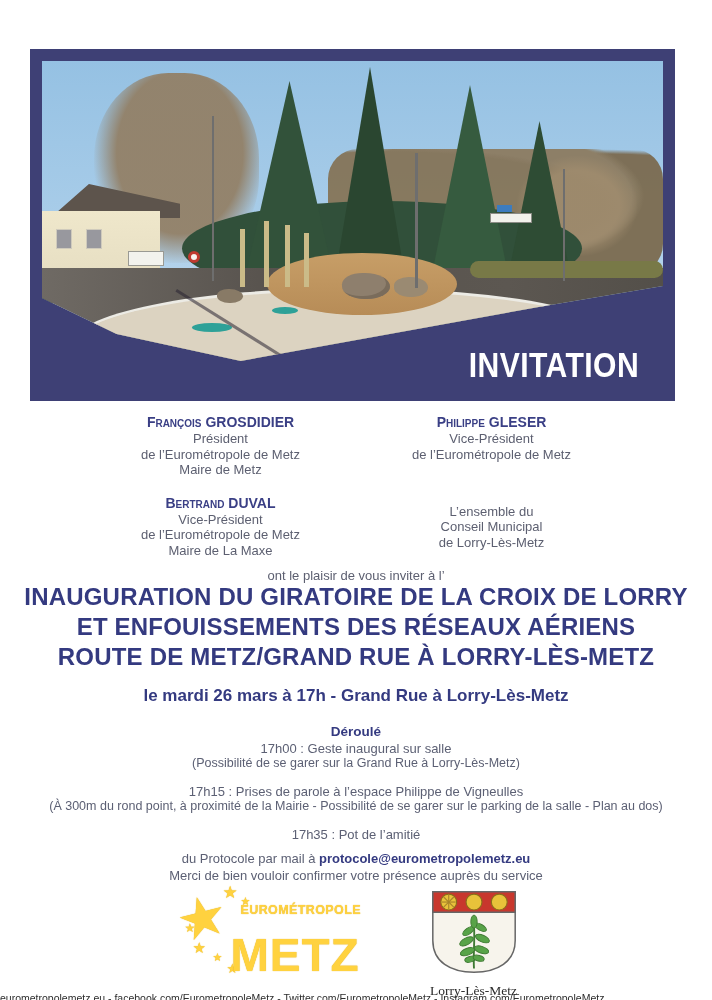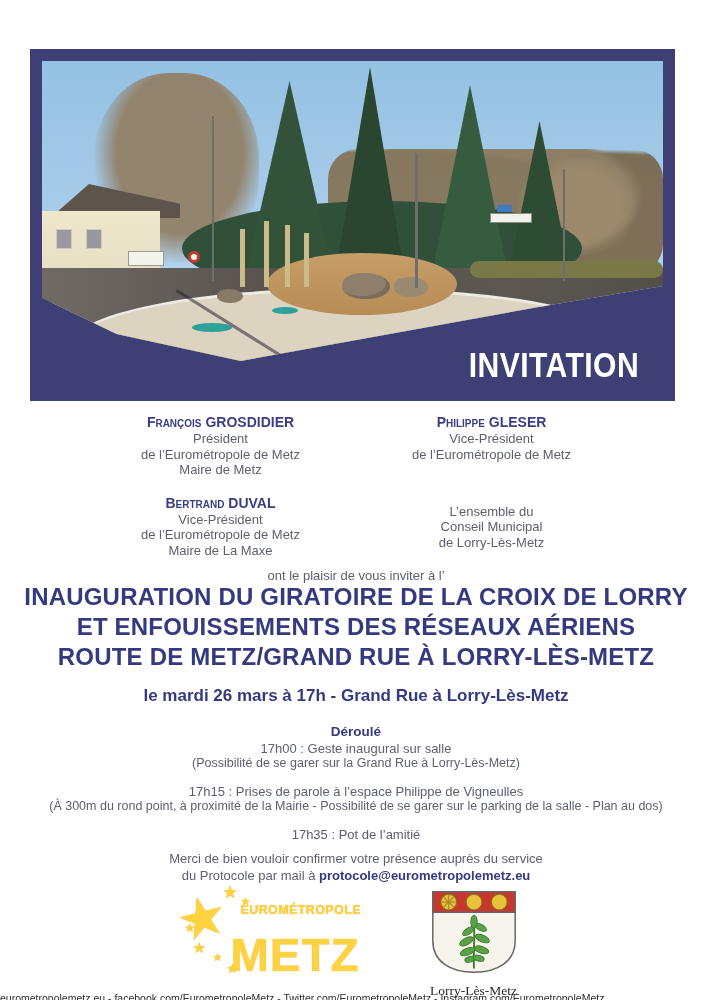--- a/index.html
+++ b/index.html
@@ -206,22 +206,22 @@
       <div>17h15 : Prises de parole à l’espace Philippe de Vigneulles</div>
       <div class="sched-note">(À 300m du rond point, à proximité de la Mairie - Possibilité de se garer sur le parking de la salle - Plan au dos)</div>
     </div>
     <div class="sched-item">
       <div>17h35 : Pot de l’amitié</div>
 
     </div>
   </div>
 
   <div class="rsvp">
+    <div><span>du Protocole par mail à </span><b>protocole@eurometropolemetz.eu</b></div>
     <div>Merci de bien vouloir confirmer votre présence auprès du service</div>
-    <div><span>du Protocole par mail à </span><b>protocole@eurometropolemetz.eu</b></div>
   </div>
 
   <div class="logos">
     <div class="metz-logo">
       <span class="star-big">★</span>
       <span class="s1">★</span>
       <span class="s2">★</span>
       <span class="s3">★</span>
       <span class="s4">★</span>
       <span class="s5">★</span>

